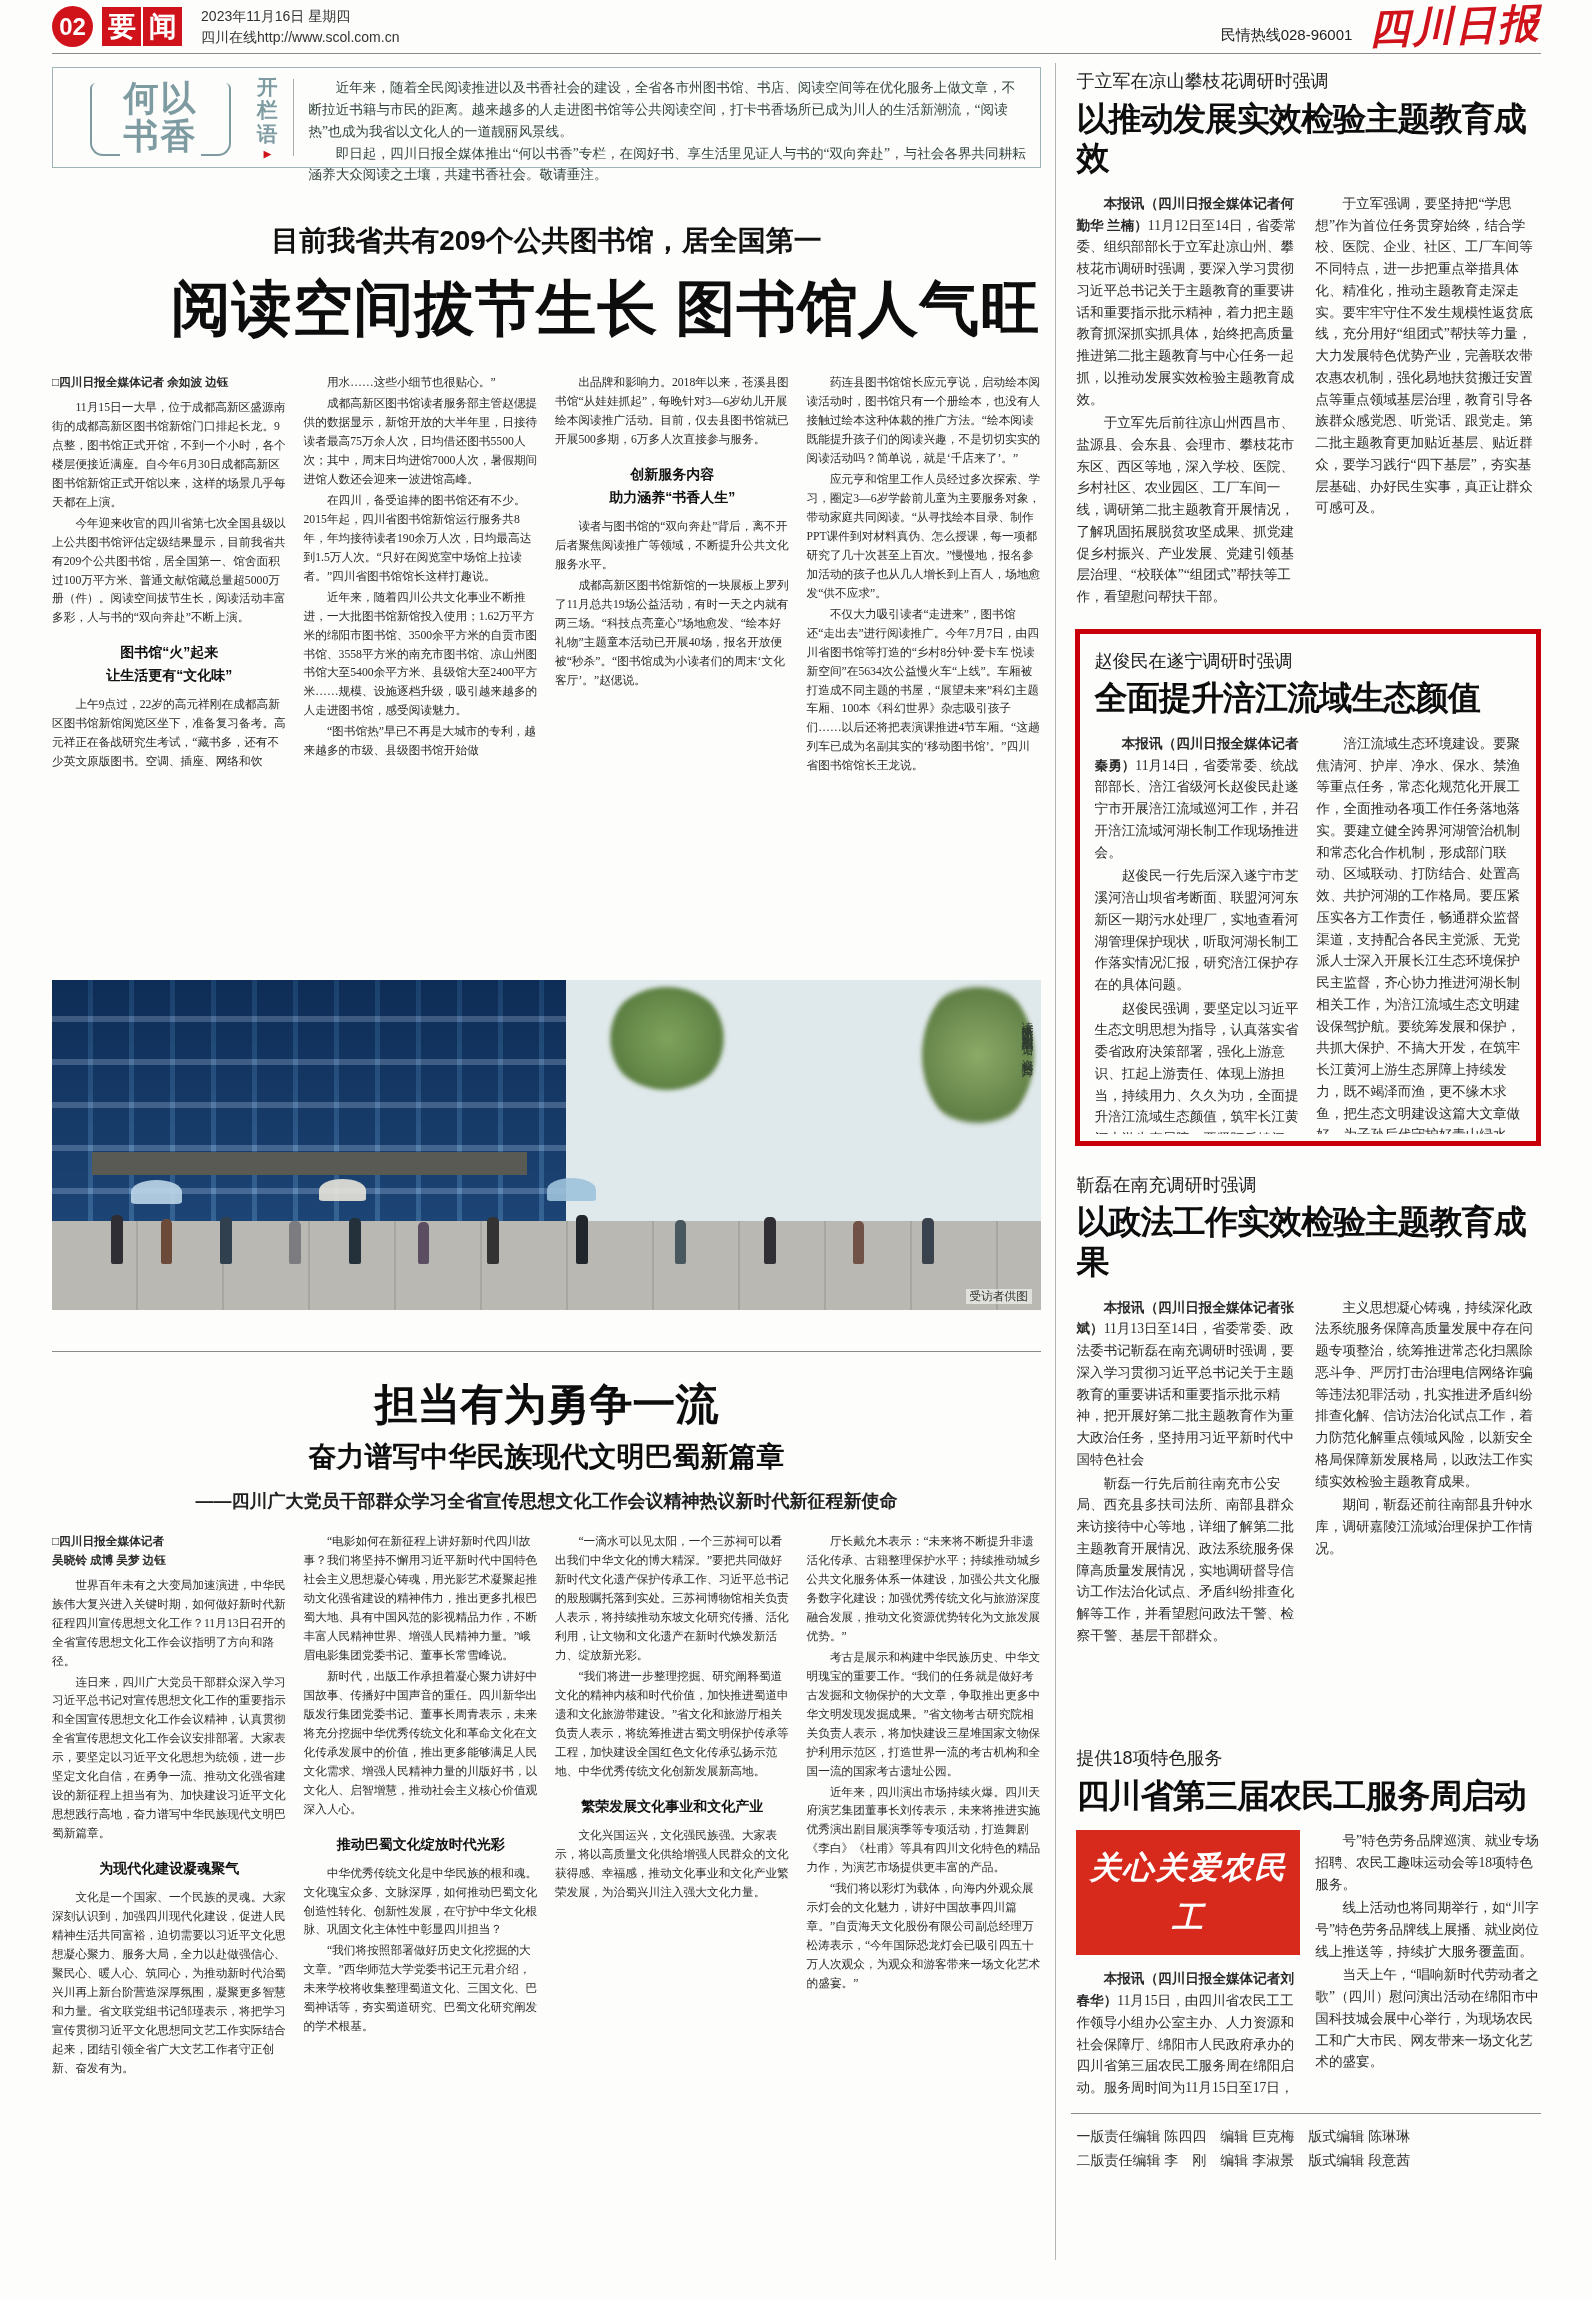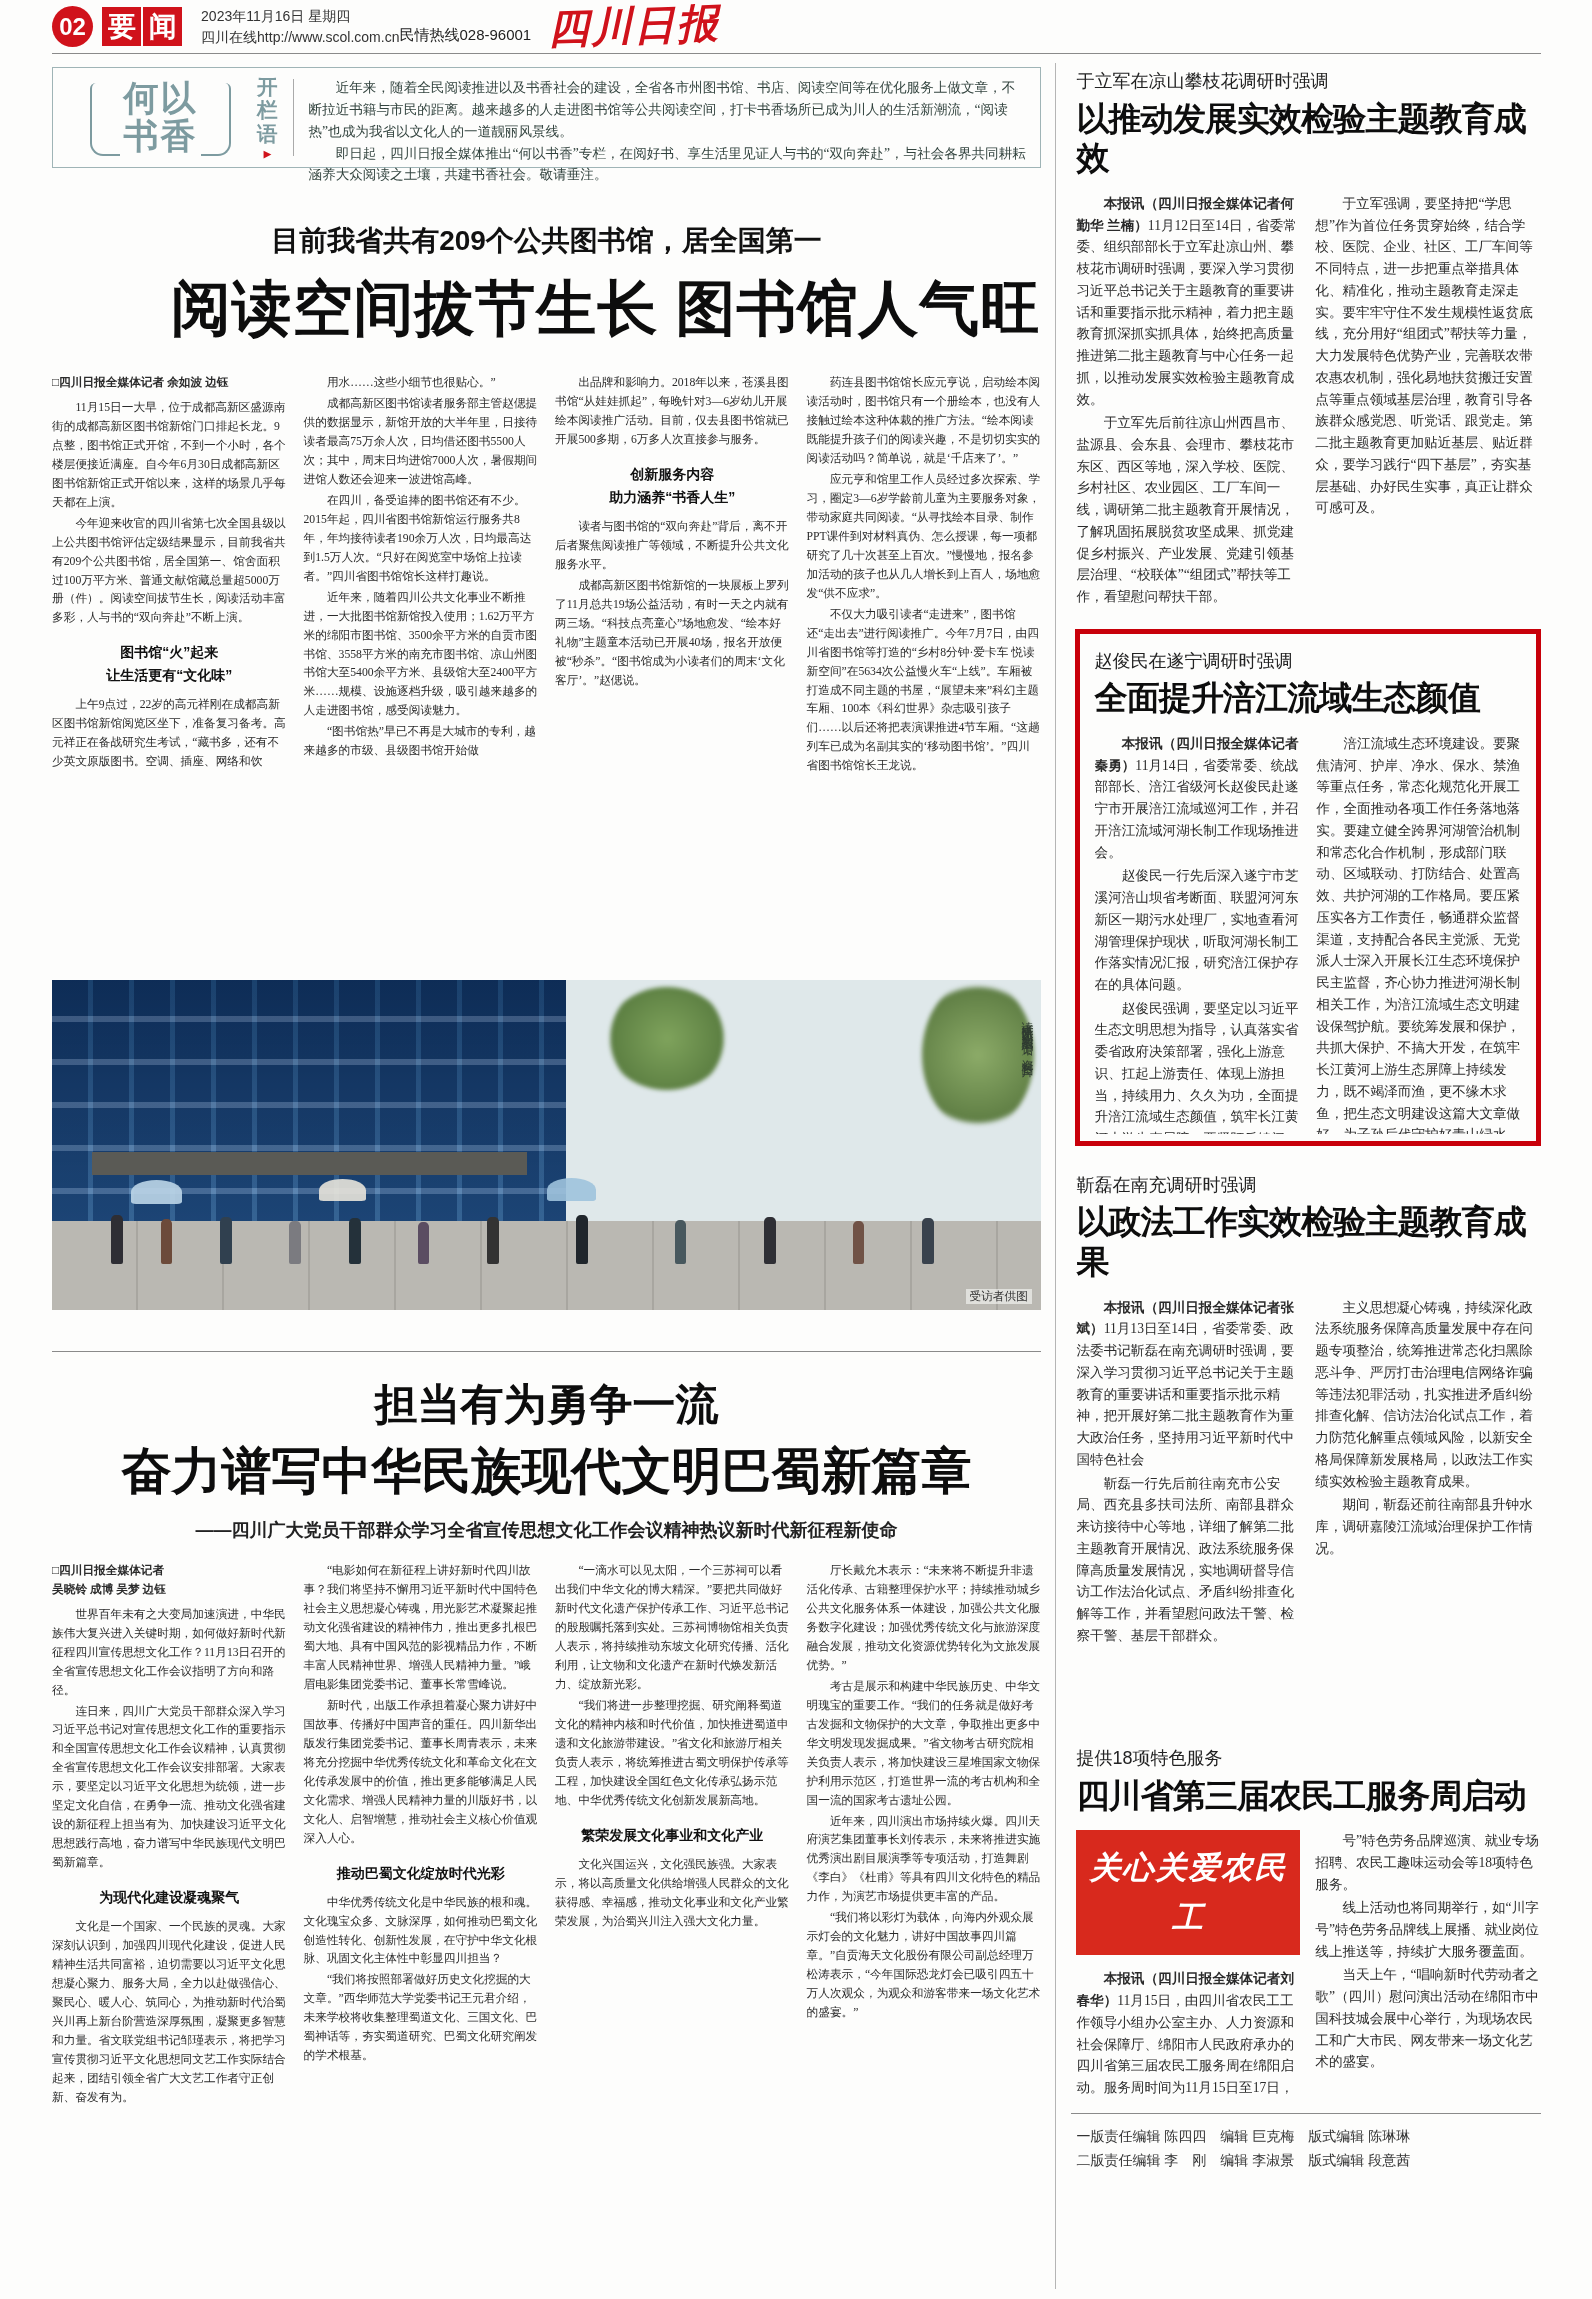--- a/index.html
+++ b/index.html
@@ -1,21 +1,21 @@
 <!DOCTYPE html>
 <html style="font-size:15px"><head>
 <meta charset="utf-8">
 <style>
   * { margin:0; padding:0; box-sizing:border-box; }
   html,body { background:#f2f2f0; }
   body { font-family:"Liberation Serif", serif; color:#222; }
   .page { position:relative; width:1593px; height:2299px; margin:0 auto; background:#fdfdfc; overflow:hidden; padding:0 52px; }
 
   
-  .masthead-bar { display:flex; align-items:center; height:54px; border-bottom:0.9px solid #8a8a8a; }
+  .masthead-bar { display:flex; align-items:center; justify-content:space-between; height:54px; border-bottom:0.9px solid #8a8a8a; }
   .mb-left { display:flex; align-items:center; gap:9.4px; }
   .page-num { width:41px; height:41px; border-radius:50%; background:#d0121b; color:#fff; font-family:"Liberation Sans",sans-serif; font-size:24px; font-weight:bold; display:flex; align-items:center; justify-content:center; }
   .sec-char { width:39px; height:39px; background:#d0121b; color:#fff; font-family:"Liberation Sans",sans-serif; font-size:28px; font-weight:bold; display:flex; align-items:center; justify-content:center; margin-right:1.9px; }
   .date-block { font-family:"Liberation Sans",sans-serif; font-size:14px; color:#333; line-height:1.45; margin-left:7.5px; }
   .mb-right { display:flex; align-items:baseline; gap:17px; }
   .hotline { font-family:"Liberation Sans",sans-serif; font-size:15px; color:#222; }
   .masthead-title { font-family:"Liberation Serif",serif; font-size:41px; font-weight:900; font-style:italic; color:#d0121b; transform:rotate(-2deg); letter-spacing:1.9px; }
 
   
   .main { display:flex; margin-top:5.6px; }
@@ -57,21 +57,21 @@
   .ph-ground { position:absolute; left:0; right:0; bottom:0; height:27%;
       background:repeating-linear-gradient(90deg,#bab8b2 0 84px,#a8a6a0 84px 86px),#b5b3ad; }
   .person { position:absolute; bottom:14%; border-radius:4.7px 4.7px 1.9px 1.9px; }
   .umbrella { position:absolute; border-radius:50% 50% 10% 10%; opacity:.9; }
   .ph-caption { position:absolute; right:5.6px; top:32px; writing-mode:vertical-rl; font-size:12px; color:#2e3a30; letter-spacing:1.9px; }
   .ph-credit { position:absolute; right:9.4px; bottom:5.6px; font-size:11.7px; color:#333; background:rgba(250,250,248,.6); padding:0 3.7px; }
 
   
   .left-rule { border:none; border-top:0.9px solid #8a8a8a; margin-top:41px; }
   .banner-h1 { text-align:center; font-family:"Liberation Sans",sans-serif; font-size:43px; font-weight:900; color:#0d0d0d; margin-top:24px; }
-  .banner-h2 { text-align:center; font-family:"Liberation Sans",sans-serif; font-size:50px; font-weight:900; color:#0d0d0d; margin-top:3.7px; }
+  .banner-h2 { text-align:center; font-family:"Liberation Sans",sans-serif; font-size:28px; font-weight:900; color:#0d0d0d; margin-top:3.7px; }
   .banner-sub { text-align:center; font-family:"Liberation Sans",sans-serif; font-size:18px; font-weight:600; color:#222; margin-top:13px; }
   .banner-cols { display:flex; gap:17px; height:755px; overflow:hidden; margin-top:20.6px; }
   .banner-cols .col { flex:1; font-size:11.7px; line-height:1.62; color:#2b2b2b; }
 
   
   .r-article { padding:9.4px 1.9px 0 5.6px; }
   .r-kicker { font-family:"Liberation Sans",sans-serif; font-size:18px; color:#222; margin-bottom:5.6px; }
   .r-head { font-family:"Liberation Sans",sans-serif; font-size:33px; font-weight:900; color:#0d0d0d; line-height:1.2; margin-bottom:15px; letter-spacing:-0.9px; }
   .r-cols { display:flex; gap:15px; overflow:hidden; }
   .r-cols .col { flex:1; font-size:13.6px; line-height:1.6; color:#2b2b2b; }

